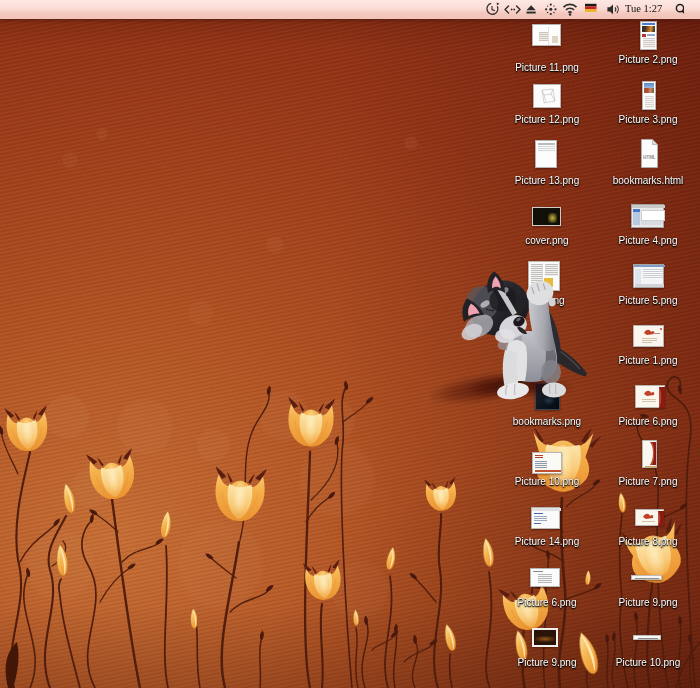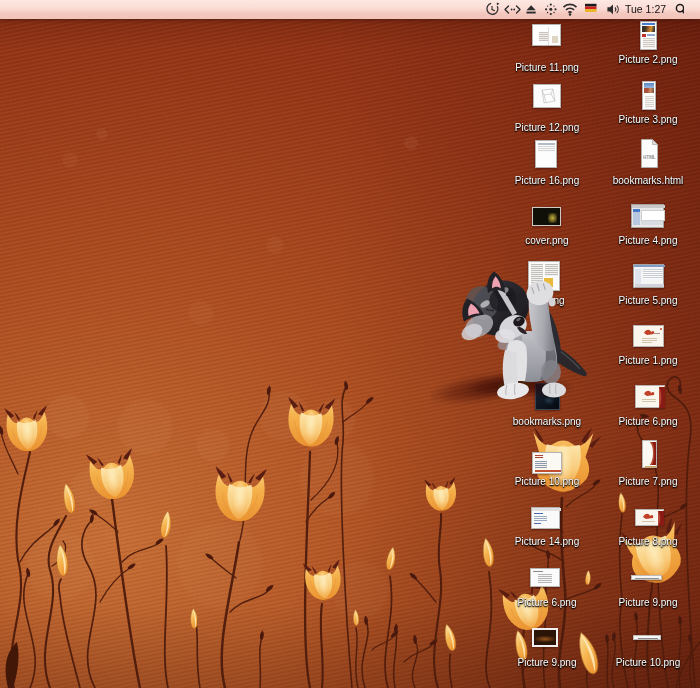--- a/index.html
+++ b/index.html
@@ -237,33 +237,33 @@
   <div class="ic" style="left:533px;top:84px;width:28px;height:24px;background:#fcfcfc;border:1px solid #b8b4b2;box-shadow:0 1px 2px rgba(40,5,0,.45)">
     <svg width="28" height="24" style="position:absolute;left:0;top:0">
       <g stroke="#b8b8b8" stroke-width="0.6" fill="none">
        <path d="M 8,5 L 19,4 L 21,16 L 10,18 Z"></path>
             <path d="M 8,5 L 10,10 L 12,18"></path>
             <path d="M 19,4 L 17,9 L 21,16"></path>
        <path d="M 10,10 L 17,9"></path>
       </g>
     </svg>
   </div>
-  <div class="lab c1" style="top:122px">Picture 12.png</div>
+  <div class="lab c1" style="top:114px">Picture 12.png</div>
   <div class="ic" style="left:642px;top:81px;width:14px;height:29px;background:#fff;border:1px solid #b8b4b2;box-shadow:0 1px 2px rgba(40,5,0,.45)">
     <div style="position:absolute;left:1px;top:1px;width:10px;height:5px;background:linear-gradient(to bottom,#5a88c8,#9ab8dc)"></div>
     <div style="position:absolute;left:1px;top:6px;width:10px;height:5px;background:linear-gradient(95deg,#a85038 35%,#cc9068 65%,#886048 90%)"></div>
     <div style="position:absolute;left:1.5px;top:14px;width:9px;height:12px;background:repeating-linear-gradient(to bottom,#d8d4d0 0 1px,#f6f4f2 1px 2px)"></div>
   </div>
   <div class="lab c2" style="top:114px">Picture 3.png</div>
 
   <div class="ic" style="left:535px;top:140px;width:22px;height:28px;background:#fdfdfd;border:1px solid #b8b4b2;box-shadow:0 1px 2px rgba(40,5,0,.45)">
     <div style="position:absolute;left:2px;top:2px;width:17px;height:1.5px;background:#b4bcc4"></div>
     <div style="position:absolute;left:2px;top:5px;width:17px;height:6px;background:repeating-linear-gradient(to bottom,#d6d6d6 0 1px,#fafafa 1px 2px)"></div>
   </div>
-  <div class="lab c1" style="top:174.5px">Picture 16.png</div>
+  <div class="lab c1" style="top:174.5px">Picture 13.png</div>
   <div class="ic" style="left:641px;top:139px;width:17px;height:29px;">
     <svg width="17" height="29" style="position:absolute;left:0;top:0;overflow:visible">
       <path d="M 0.5,0.5 L 11.5,0.5 L 16.5,5.5 L 16.5,28.5 L 0.5,28.5 Z" fill="#fcfcfc" stroke="#b0aca9" stroke-width="1"></path>
       <path d="M 11.5,0.5 L 11.5,5.5 L 16.5,5.5 Z" fill="#dcdcdc" stroke="#b0aca9" stroke-width="0.8"></path>
       <text x="8.5" y="20" font-size="4.5" font-family="Liberation Sans" fill="#8a8a8a" text-anchor="middle" font-weight="bold">HTML</text>
     </svg>
   </div>
   <div class="lab c2" style="top:174.5px">bookmarks.html</div>
 
   <div class="ic" style="left:532px;top:207px;width:29px;height:19px;background:#101008;border:1px solid #cfccc8;box-shadow:0 1px 2px rgba(40,5,0,.45)">
@@ -491,15 +491,15 @@
    <g stroke="#2c2c2c" fill="none" stroke-width="1.1">
     <path d="M 131,7.3 A 3 3 0 0 1 131,11.3"></path>
     <path d="M 132.8,5.6 A 5.4 5.4 0 0 1 132.8,13.0"></path>
    </g>
 
    <g stroke="#1d1d1d" fill="none">
     <circle cx="196" cy="8.2" r="3.6" stroke-width="1.5"></circle>
     <path d="M 198.6,11.0 L 200.6,13.2" stroke-width="1.9" stroke-linecap="round"></path>
    </g>
   </svg>
-  <div class="mtxt" style="left:625px;">Tue 1:27</div>
+  <div class="mtxt" style="left:625px;font-family:Liberation Serif, serif;">Tue 1:27</div>
  </div>
 </div>
 
 </body></html>

